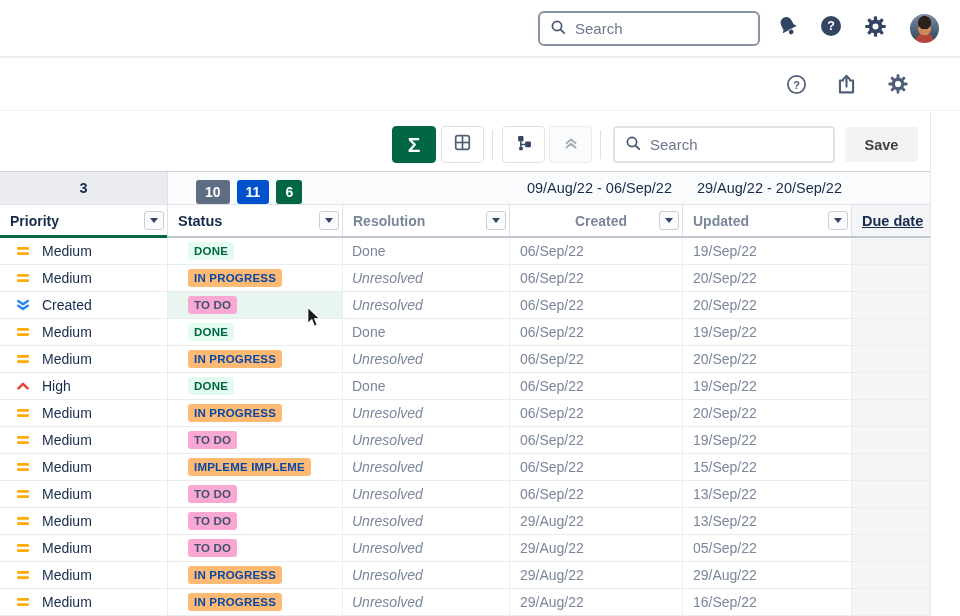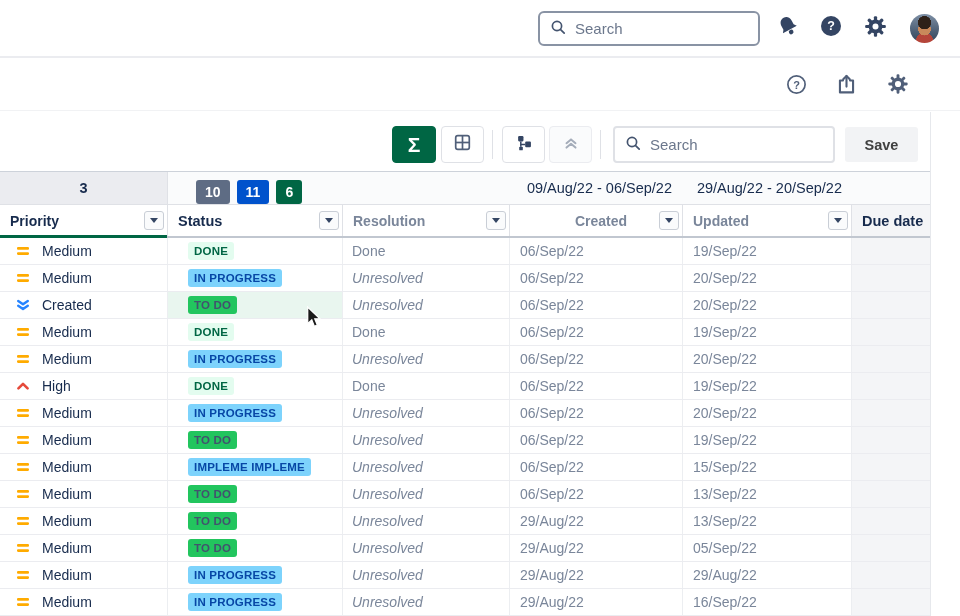--- a/index.html
+++ b/index.html
@@ -40,41 +40,41 @@
   .summary .pcell{position:absolute;left:0;top:0;width:168px;height:32px;background:#EBECF0;border-right:1px solid #DFE1E6;display:flex;align-items:center;justify-content:center;font-weight:700;font-size:14.5px;color:#172B4D;}
   .badges{position:absolute;left:196px;top:0;height:32px;display:flex;align-items:flex-end;gap:7px;}
   .badge{display:inline-block;min-width:16px;padding:0 9px;height:24px;line-height:24px;border-radius:3px;color:#fff;font-weight:700;font-size:14px;text-align:center;}
   .range{position:absolute;top:0;height:32px;line-height:32px;font-size:14.5px;color:#172B4D;text-align:right;white-space:nowrap;}
   .range.r0{left:500px;width:172px;}
   .range.r1{left:680px;width:162px;}
 
   
   .thead{position:absolute;left:0;top:205px;width:930px;height:33px;display:flex;background:#fff;border-bottom:2px solid #C1C7D0;}
   .hcell{position:relative;height:31px;display:flex;align-items:center;padding-left:10px;font-weight:700;font-size:14.5px;color:#172B4D;border-right:1px solid #DFE1E6;}
-  .hcell:last-child{border-right:none;}
+  .hcell:last-child{border-right:none;text-decoration:underline;}
   .hcell.sorted:after{content:"";position:absolute;left:0;bottom:-2px;width:100%;height:3px;background:#006644;}
   .dd{position:absolute;right:3px;top:6px;width:20px;height:19px;border:1px solid #C9CED6;border-radius:3px;background:#FAFBFC;display:flex;align-items:center;justify-content:center;cursor:pointer;}
   .dd-arrow{width:0;height:0;border-left:4px solid transparent;border-right:4px solid transparent;border-top:5px solid #344563;}
 
   .tbody{position:absolute;left:0;top:238px;width:930px;text-align:right;}
   .trow{display:flex;height:27px;border-bottom:1px solid #EBECF0;background:#fff;cursor:pointer;}
   .tcell{position:relative;height:26px;display:flex;align-items:center;border-right:1px solid #ECEEF1;overflow:hidden;white-space:nowrap;}
   .c0{width:168px;padding-left:16px;gap:12px;font-size:14px;color:#172B4D;}
   .c1{width:175px;padding-left:20px;}
   .c2{width:167px;padding-left:9px;font-size:14px;color:#7A869A;}
   .c3{width:173px;padding-left:10px;font-size:14px;color:#7A869A;}
   .c4{width:169px;padding-left:10px;font-size:14px;color:#7A869A;}
   .c5{width:78px;background:#F4F5F7;border-right:none;}
   .tcell.hovered{background:#E9F6EF;}
   .unresolved{font-style:italic;}
 
   .lz{display:inline-block;padding:3px 6px 2px;border-radius:3px;font-weight:700;font-size:11.5px;letter-spacing:.2px;line-height:13px;}
   .lz-done{background:#E3FCEF;color:#006644;}
-  .lz-blue{background:#7dd3fc;color:#0747A6;}
-  .lz-gray{background:#22c55e;color:#42526E;}
+  .lz-blue{background:#fdba74;color:#0747A6;}
+  .lz-gray{background:#f9a8d4;color:#42526E;}
 
   .right-border{position:absolute;left:930px;top:112px;width:1px;height:504px;background:#E6E8EC;}
   .cursor{position:absolute;left:306px;top:306px;pointer-events:none;z-index:50;}
 </style>
 </head>
 <body>
 
 <div class="stage">
 
   <div class="topbar">

